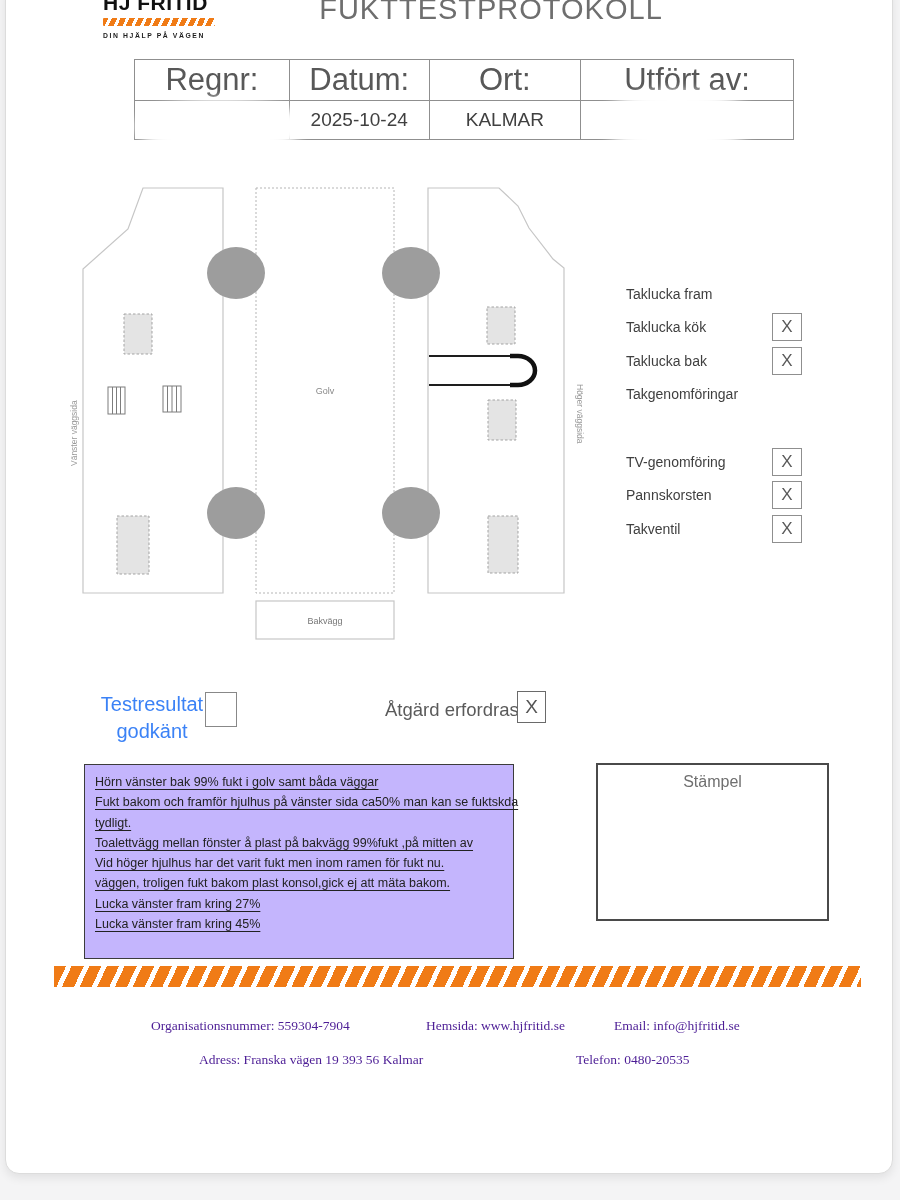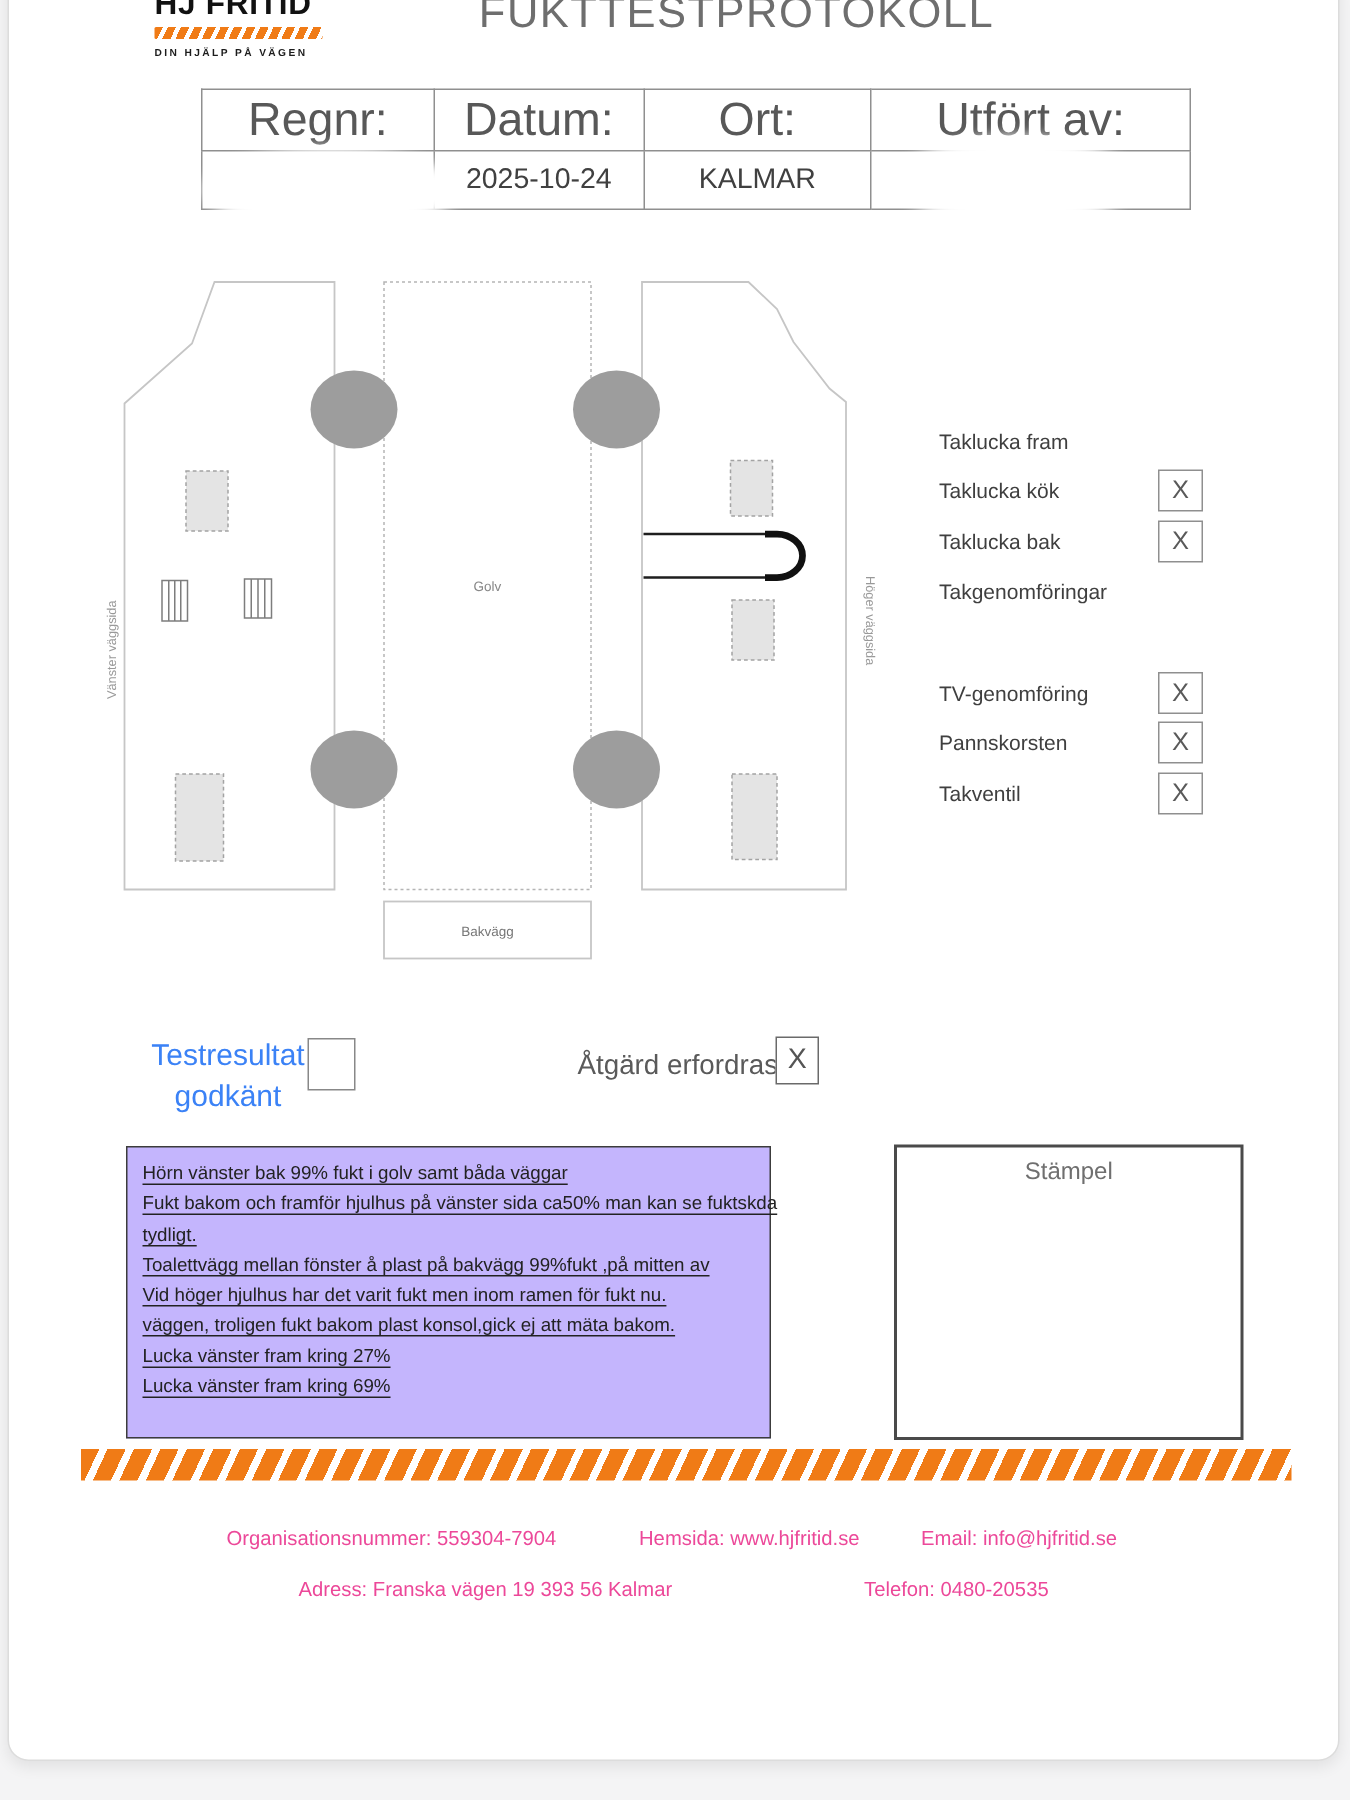--- a/index.html
+++ b/index.html
@@ -70,30 +70,30 @@
     position:absolute; left:78px; top:783px; width:430px; height:195px;
     border:1.2px solid #3c3c3c; background:#c4b5fd; padding:7px 10px;
   }
   .note-line {
     font-size:12.5px; line-height:20.3px; color:#222;
     text-decoration:underline; text-underline-offset:3px; text-decoration-thickness:1px;
     white-space:nowrap;
   }
   
   .stamp {
-    position:absolute; left:590px; top:782px; width:233px; height:197px;
+    position:absolute; left:590px; top:782px; width:233px; height:158px;
     border:2px solid #4a4a4a; background:#fff; text-align:center;
   }
   .stamp-label { margin-top:8px; font-size:16px; color:#6f6f6f; }
   
   .stripe-divider {
     position:absolute; left:48px; top:985px; width:807px; height:21px;
     background:repeating-linear-gradient(115deg,#f07b16 0 11px,#ffffff 11px 16px);
   }
-  .footer-item { position:absolute; font-size:13.5px; color:#ec4899; white-space:nowrap; }
+  .footer-item { position:absolute; font-size:13.5px; color:#4c1d95; white-space:nowrap;font-family:Liberation Serif, serif; }
   .f-org   { left:145px; top:1037px; }
   .f-web   { left:420px; top:1037px; }
   .f-email { left:608px; top:1037px; }
   .f-addr  { left:193px; top:1071px; }
   .f-phone { left:570px; top:1071px; }
 </style>
 </head>
 <body>
 
 <div class="page">
@@ -215,21 +215,21 @@
   <div class="action-box">X</div>
 
   <div class="notes">
     <div class="note-line">Hörn vänster bak 99% fukt i golv samt båda väggar</div>
     <div class="note-line">Fukt bakom och framför hjulhus på vänster sida ca50% man kan se fuktskda</div>
     <div class="note-line">tydligt.</div>
     <div class="note-line">Toalettvägg mellan fönster å plast på bakvägg 99%fukt ,på mitten av</div>
     <div class="note-line">Vid höger hjulhus har det varit fukt men inom ramen för fukt nu.</div>
     <div class="note-line">väggen, troligen fukt bakom plast konsol,gick ej att mäta bakom.</div>
     <div class="note-line">Lucka vänster fram kring 27%</div>
-    <div class="note-line">Lucka vänster fram kring 69%</div>
+    <div class="note-line">Lucka vänster fram kring 45%</div>
   </div>
 
   <div class="stamp">
     <div class="stamp-label">Stämpel</div>
   </div>
 
   <div class="stripe-divider"></div>
   <div class="footer-item f-org">Organisationsnummer: 559304-7904</div>
   <div class="footer-item f-web">Hemsida: www.hjfritid.se</div>
   <div class="footer-item f-email">Email: info@hjfritid.se</div>

